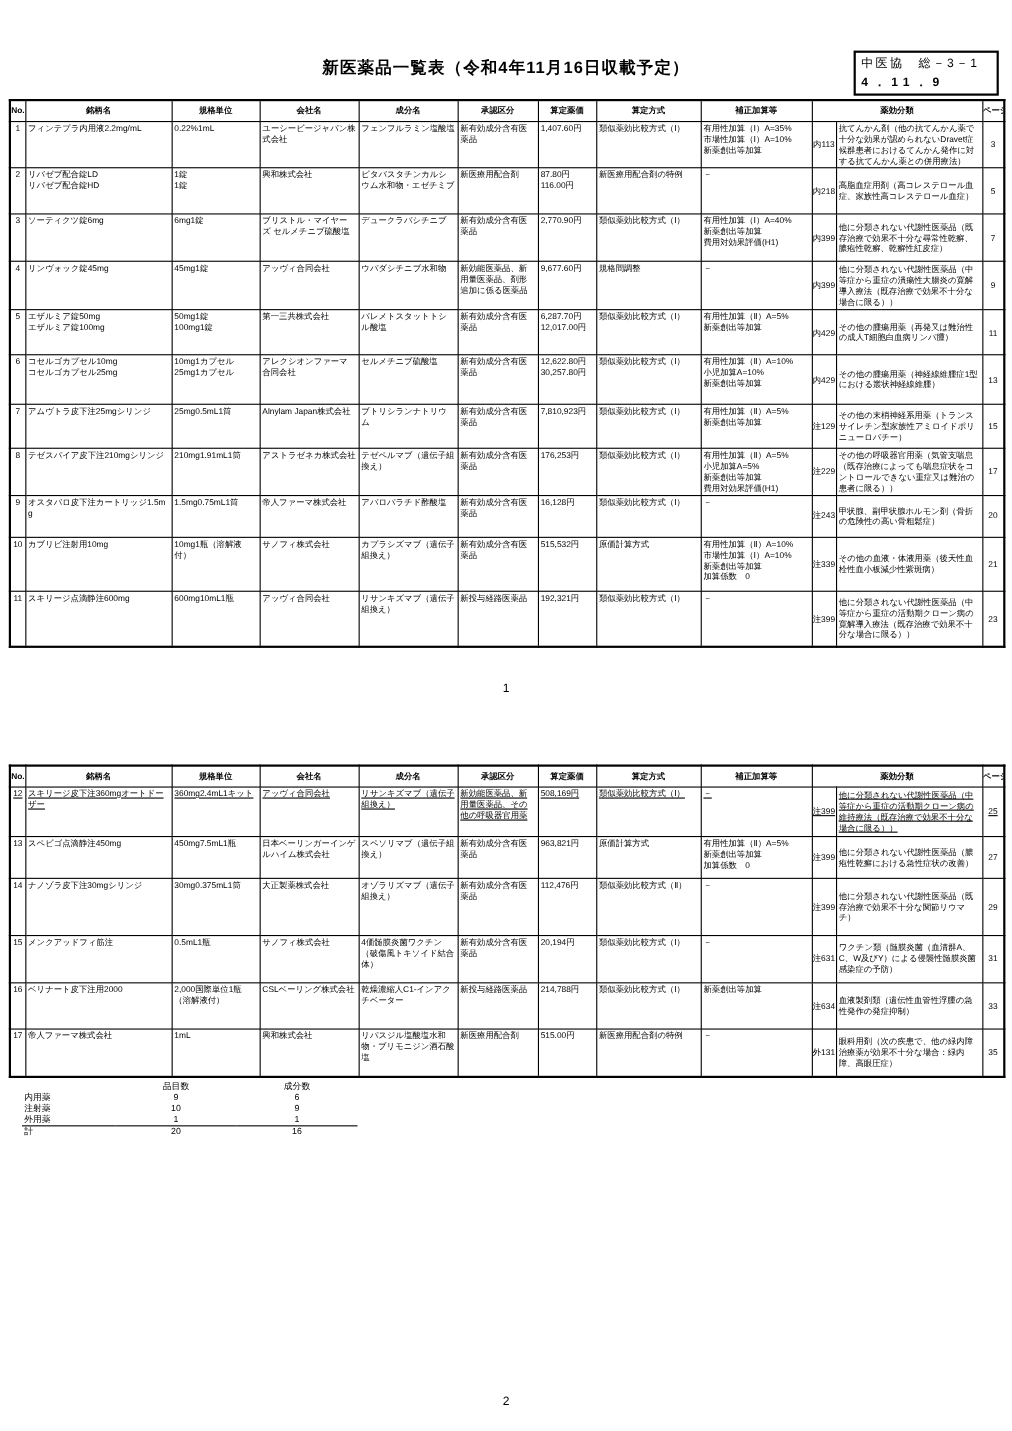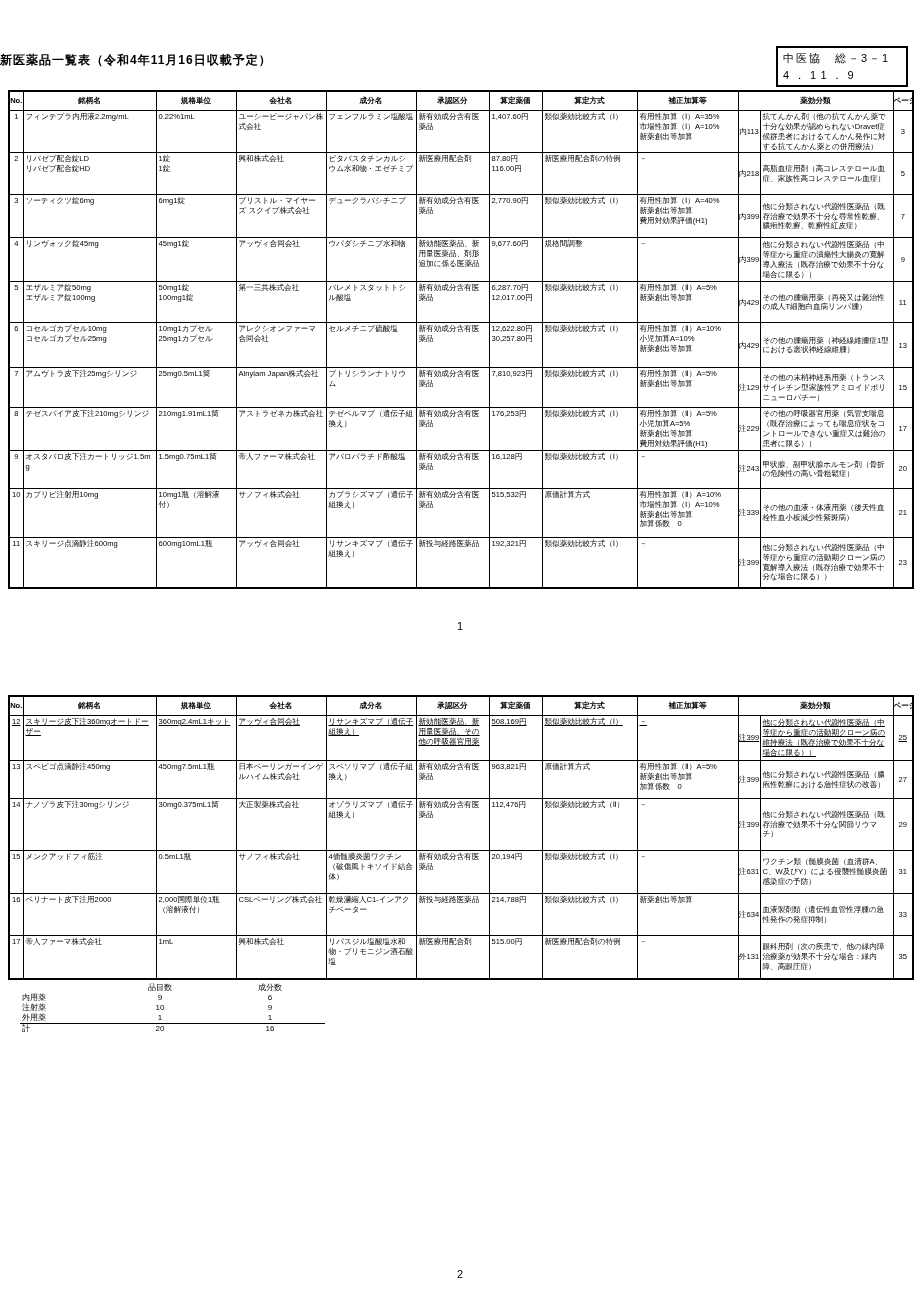--- a/index.html
+++ b/index.html
@@ -3,28 +3,28 @@
 <meta charset="utf-8">
 <style>
   html,body{margin:0;padding:0;}
   body{
     width:920px;height:1301px;background:#ffffff;color:#000;
     font-family:"Liberation Sans","DejaVu Sans",sans-serif;
     position:relative;overflow:hidden;
   }
   .page-title{
     position:absolute;top:52px;left:0;width:100%;
-    text-align:left;font-size:12px;font-weight:bold;letter-spacing:1px;
+    text-align:center;font-size:15px;font-weight:bold;letter-spacing:1px;
   }
   .ref-box{
     position:absolute;top:46px;right:12px;width:118px;
     border:2px solid #000;padding:2px 5px;font-size:11px;line-height:1.5;
   }
   .ref-line1{letter-spacing:2px;white-space:nowrap;}
-  .ref-line2{letter-spacing:5px;white-space:nowrap;}
+  .ref-line2{letter-spacing:5px;white-space:nowrap;font-weight:bold;}
   table.drug-table{
     position:absolute;left:8px;width:904px;
     border-collapse:collapse;table-layout:fixed;
     border:2px solid #000;
   }
   .t1{top:90px;}
   .t2{top:695px;}
   .drug-table th,.drug-table td{
     border:1px solid #000;
     font-size:7.6px;line-height:1.3;
@@ -127,21 +127,21 @@
         <td class="c-method">新医療用配合剤の特例</td>
         <td class="c-premium">－</td>
         <td class="c-code">内218</td>
         <td class="c-desc">高脂血症用剤（高コレステロール血症、家族性高コレステロール血症）</td>
         <td class="c-page">5</td>
       </tr>
       <tr style="height: 43px;">
         <td class="c-no">3</td>
         <td class="c-brand">ソーティクツ錠6mg</td>
         <td class="c-spec">6mg1錠</td>
-        <td class="c-company">ブリストル・マイヤーズ スクイブ株式会社</td>
+        <td class="c-company">ブリストル・マイヤーズ セルメチニブ硫酸塩</td>
         <td class="c-ingredient">デュークラバシチニブ</td>
         <td class="c-approval">新有効成分含有医薬品</td>
         <td class="c-price">2,770.90円</td>
         <td class="c-method">類似薬効比較方式（Ⅰ）</td>
         <td class="c-premium">有用性加算（Ⅰ）A=40%
 新薬創出等加算
 費用対効果評価(H1)</td>
         <td class="c-code">内399</td>
         <td class="c-desc">他に分類されない代謝性医薬品（既存治療で効果不十分な尋常性乾癬、膿疱性乾癬、乾癬性紅皮症）</td>
         <td class="c-page">7</td>

